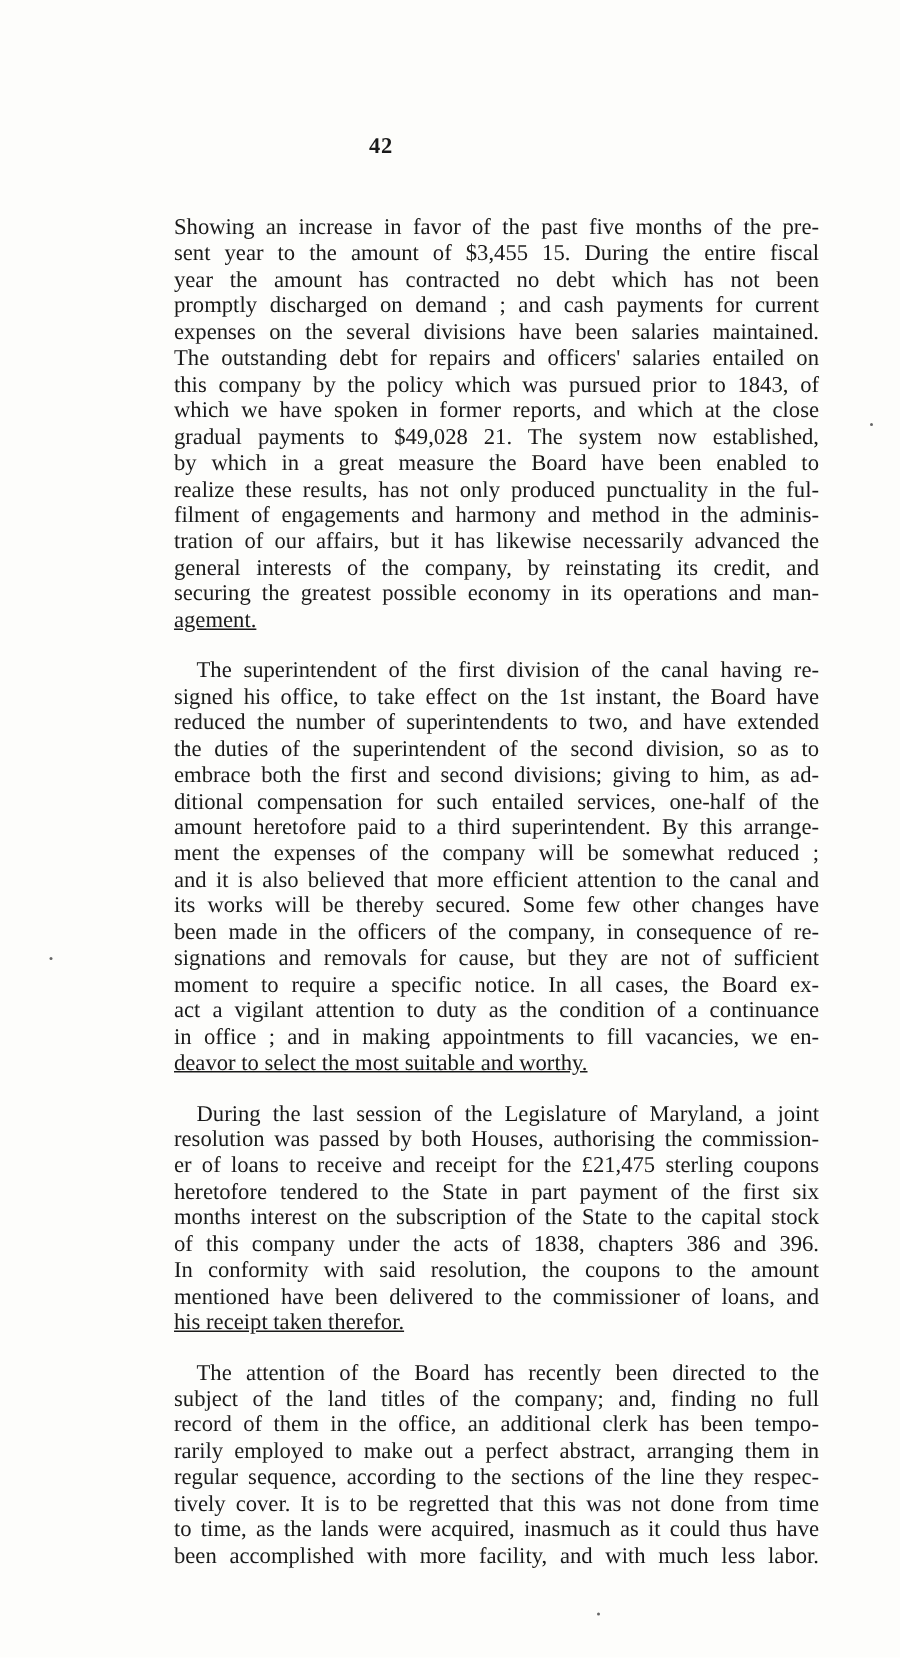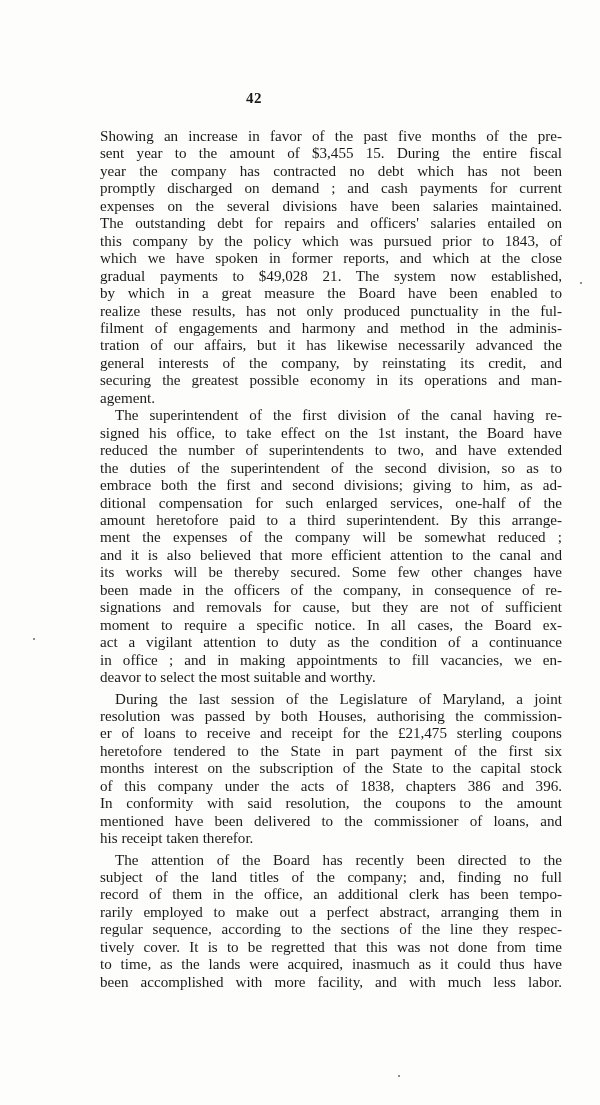--- a/index.html
+++ b/index.html
@@ -34,34 +34,35 @@
   .body-text {
     position: absolute;
     top: 128px;
     left: 100px;
     width: 462px;
     font-size: 15.1px;
     line-height: 17.45px;
     text-align: justify;
   }
   .para {
-    margin: 0;
+    margin: 16px;
     text-indent: 0;
   }
   .para.spaced {
     margin-top: 4px;
   }
   .line {
     display: block;
     text-align: justify;
     text-align-last: justify;
     white-space: nowrap;
   }
   .line.last {
     text-align-last: left;
+    text-decoration: underline;
   }
   .line.first-indent {
     padding-left: 15px;
   }
   .speck {
     position: absolute;
     width: 2px; height: 2px;
     background: #666;
     border-radius: 1px;
   }
@@ -71,21 +72,21 @@
 
 <div class="page">
 
   <div class="page-number">42</div>
 
   <div class="body-text">
 
     <p class="para">
       <span class="line">Showing an increase in favor of the past five months of the pre-</span>
       <span class="line">sent year to the amount of $3,455 15. During the entire fiscal</span>
-      <span class="line">year the company has contracted no debt which has not been</span>
+      <span class="line">year the amount has contracted no debt which has not been</span>
       <span class="line">promptly discharged on demand ; and cash payments for current</span>
       <span class="line">expenses on the several divisions have been salaries maintained.</span>
       <span class="line">The outstanding debt for repairs and officers' salaries entailed on</span>
       <span class="line">this company by the policy which was pursued prior to 1843, of</span>
       <span class="line">which we have spoken in former reports, and which at the close</span>
       <span class="line">gradual payments to $49,028 21. The system now established,</span>
       <span class="line">by which in a great measure the Board have been enabled to</span>
       <span class="line">realize these results, has not only produced punctuality in the ful-</span>
       <span class="line">filment of engagements and harmony and method in the adminis-</span>
       <span class="line">tration of our affairs, but it has likewise necessarily advanced the</span>
@@ -93,21 +94,21 @@
       <span class="line">securing the greatest possible economy in its operations and man-</span>
       <span class="line last">agement.</span>
     </p>
 
     <p class="para">
       <span class="line first-indent">The superintendent of the first division of the canal having re-</span>
       <span class="line">signed his office, to take effect on the 1st instant, the Board have</span>
       <span class="line">reduced the number of superintendents to two, and have extended</span>
       <span class="line">the duties of the superintendent of the second division, so as to</span>
       <span class="line">embrace both the first and second divisions; giving to him, as ad-</span>
-      <span class="line">ditional compensation for such enlarged services, one-half of the</span>
+      <span class="line">ditional compensation for such entailed services, one-half of the</span>
       <span class="line">amount heretofore paid to a third superintendent. By this arrange-</span>
       <span class="line">ment the expenses of the company will be somewhat reduced ;</span>
       <span class="line">and it is also believed that more efficient attention to the canal and</span>
       <span class="line">its works will be thereby secured. Some few other changes have</span>
       <span class="line">been made in the officers of the company, in consequence of re-</span>
       <span class="line">signations and removals for cause, but they are not of sufficient</span>
       <span class="line">moment to require a specific notice. In all cases, the Board ex-</span>
       <span class="line">act a vigilant attention to duty as the condition of a continuance</span>
       <span class="line">in office ; and in making appointments to fill vacancies, we en-</span>
       <span class="line last">deavor to select the most suitable and worthy.</span>

